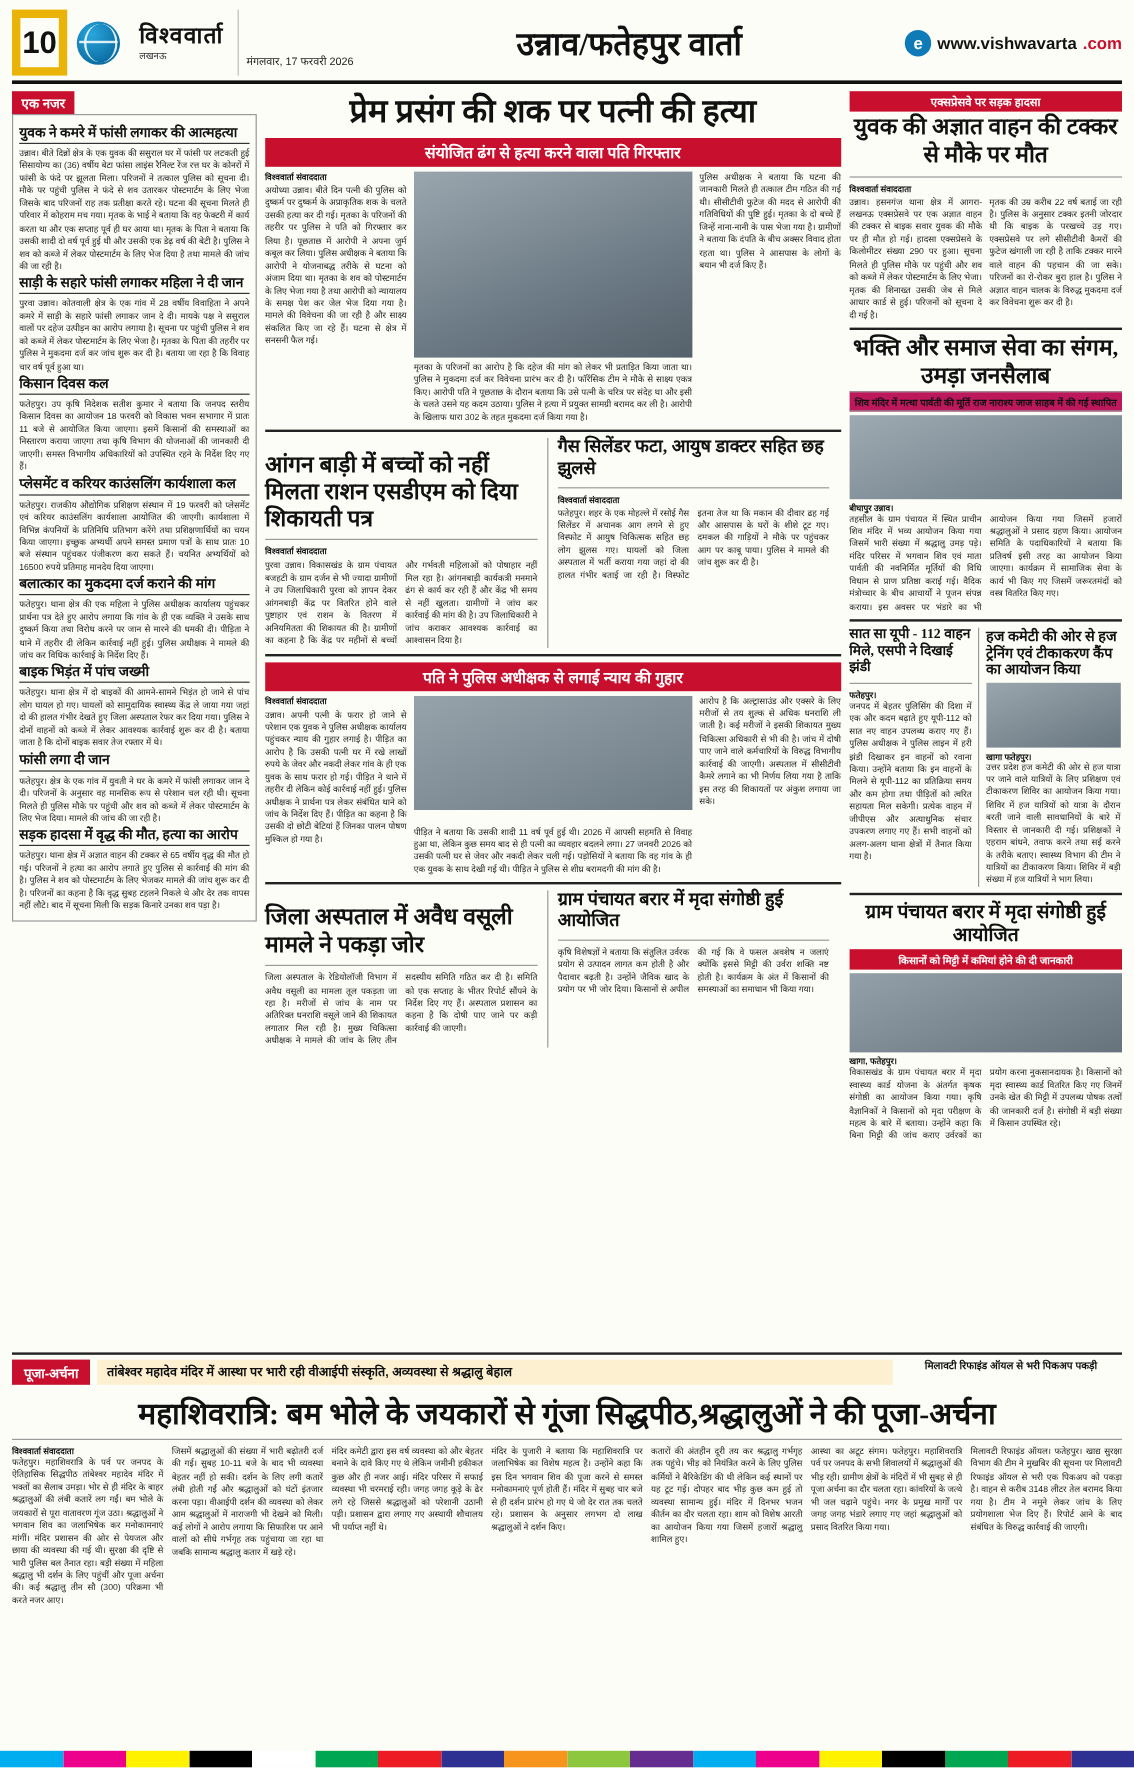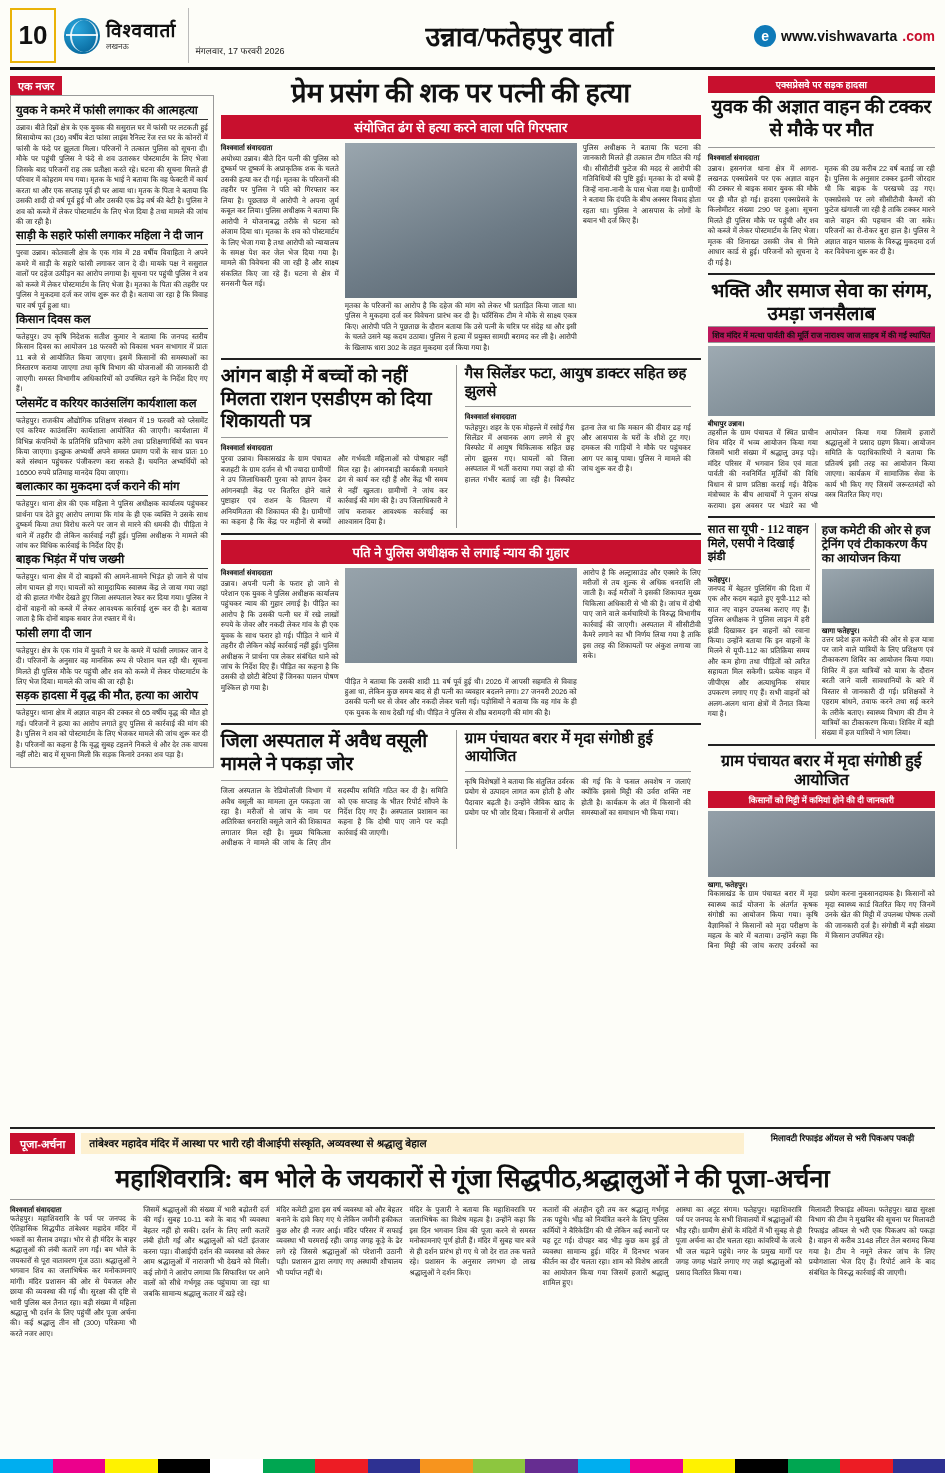--- a/index.html
+++ b/index.html
@@ -9,22 +9,22 @@
     background: #fdfdf8;
     font-family: "Liberation Sans", sans-serif;
     color: #111;
     position: relative;
     overflow: hidden;
   }
   .page { width:945px; height:1473px; position:relative; padding:8px 10px 0 10px; }
 
   
   .masthead { display:flex; align-items:stretch; border-bottom:3px solid #111; padding-bottom:4px; height:62px; }
-  .pageno-box { width:46px; border:2px solid #eab308; display:flex; align-items:center; justify-content:center; font-size:26px; font-weight:bold; color:#111; }
-  .logo-wrap { display:flex; align-items:center; gap:6px; margin-left:8px; padding-right:12px; border-right:1px solid #bbb; }
+  .pageno-box { width:46px; border:7px solid #eab308; display:flex; align-items:center; justify-content:center; font-size:26px; font-weight:bold; color:#111; }
+  .logo-wrap { display:flex; align-items:center; gap:16px; margin-left:8px; padding-right:12px; border-right:1px solid #bbb; }
   .logo-globe { width:36px; height:36px; border-radius:50%; background:radial-gradient(circle at 35% 30%, #2aa6dc, #0b6fa4 70%); position:relative; }
   .logo-globe::after{ content:""; position:absolute; left:6px; top:2px; width:24px; height:32px; border-left:2px solid #fff; border-right:2px solid #fff; border-radius:50%; opacity:.85;}
   .logo-globe::before{ content:""; position:absolute; left:2px; top:16px; width:32px; height:2px; background:#fff; opacity:.85;}
   .logo-text { display:flex; flex-direction:column; line-height:1; }
   .logo-name { font-size:19px; font-weight:bold; letter-spacing:1px; font-family:"Liberation Serif", serif; }
   .logo-sub { font-size:8px; color:#333; margin-top:3px; }
   .mast-meta { font-size:9px; color:#222; align-self:flex-end; padding-bottom:6px; margin-left:6px; }
   .mast-title { flex:1; display:flex; align-items:center; justify-content:center; font-size:27px; font-weight:bold; font-family:"Liberation Serif", serif; }
   .mast-site { display:flex; align-items:center; gap:5px; align-self:center; font-size:14px; }
   .e-badge { width:22px; height:22px; border-radius:50%; background:#0f7ab8; color:#fff; font-size:14px; display:flex; align-items:center; justify-content:center; font-weight:bold;}
@@ -48,21 +48,21 @@
   .eknazar { background:#c8102e; color:#fff; font-size:11px; font-weight:bold; padding:2px 8px; display:inline-block; }
   .left-box { border:1px solid #999; padding:4px 5px 6px 5px; }
   .left-item-title { font-size:11.5px; font-weight:bold; margin:0 0 3px; font-family:"Liberation Serif", serif; border-bottom:1px solid #333; padding-bottom:2px;}
   .left-item-title.first { margin-top:2px; }
 
   
   .lead-title { font-size:27px; font-weight:bold; text-align:center; font-family:"Liberation Serif", serif; line-height:1.15; margin:2px 0 6px; }
   .sub-banner { background:#c8102e; color:#fff; text-align:center; font-size:13px; font-weight:bold; padding:3px 0; }
   .photo { background:#8d9aa5; position:relative; overflow:hidden; }
   .photo.p1 { height:155px; background:linear-gradient(160deg,#9aa6ae,#6d7b86 60%,#55616b); }
-  .mid-head { font-size:19px; font-weight:bold; font-family:"Liberation Serif", serif; line-height:1.18; }
+  .mid-head { font-size:19px; font-weight:bold; font-family:"Liberation Serif", serif; line-height:1.18;margin-top:12px; }
   .small-head { font-size:15px; font-weight:bold; font-family:"Liberation Serif", serif; line-height:1.18; }
 
   
   .r-banner { background:#c8102e; color:#fff; font-size:9.5px; font-weight:bold; text-align:center; padding:2px 0; }
   .r-head { font-size:19px; font-weight:bold; font-family:"Liberation Serif", serif; line-height:1.2; text-align:center; }
 
   
   .bottom-sep { border-top:2px solid #222; margin-top:6px; }
   .puja-row { display:flex; align-items:stretch; gap:6px; margin-top:4px; }
   .puja-tag { background:#c8102e; color:#fff; font-size:11px; font-weight:bold; padding:3px 10px; }

